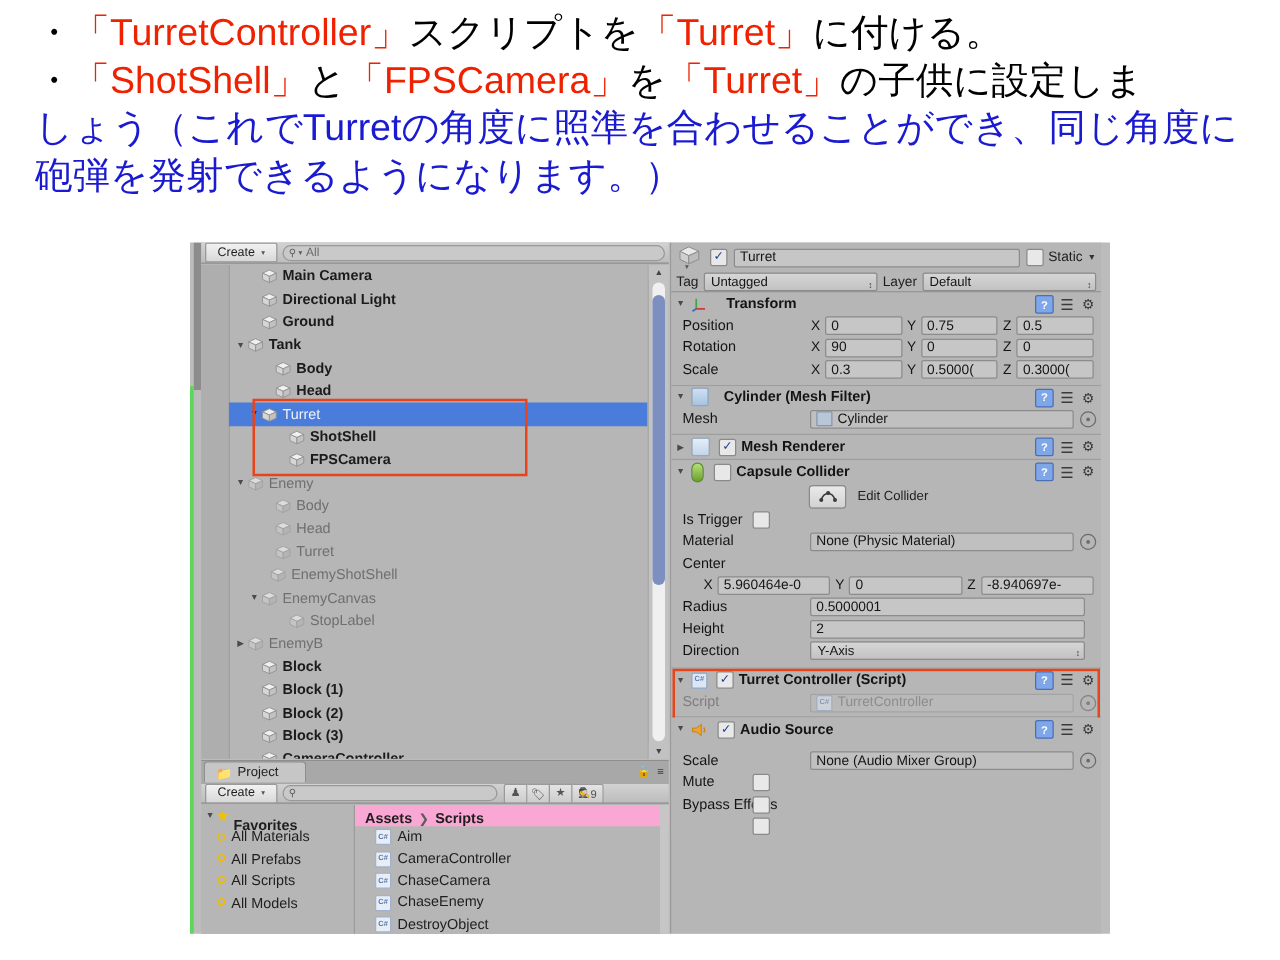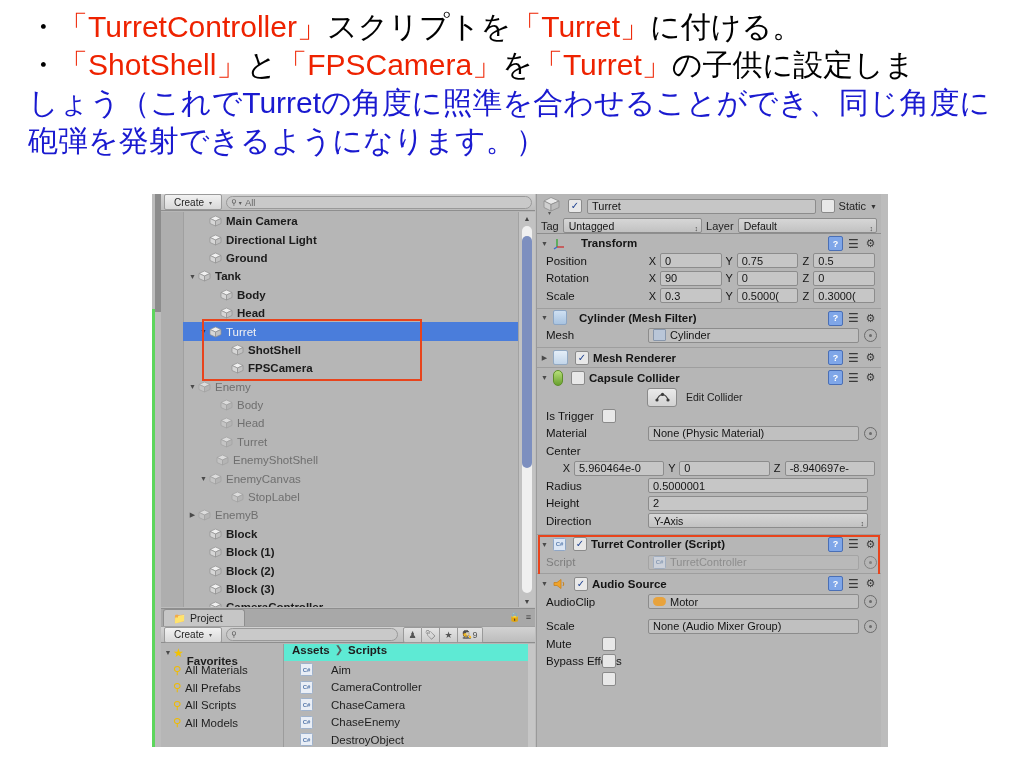--- a/index.html
+++ b/index.html
@@ -88,23 +88,23 @@
   .proj-ic:first-of-type{border-left:1px solid #9a9a9a;border-radius:2px 0 0 2px;}
   .proj-ic:last-of-type{border-radius:0 2px 2px 0;width:24px;}
   #proj-body{position:absolute;left:0;top:35px;right:0;bottom:0;display:flex;}
   #fav-col{width:122px;background:#b6b6b6;border-right:1px solid #9c9c9c;}
   #asset-col{flex:1;background:#b6b6b6;position:relative;}
   .fav-row{height:17.5px;display:flex;align-items:center;font-size:11.5px;padding-left:2px;}
   .fav-row .tw{width:10px;font-size:7px;color:#4a4a4a;text-align:center;}
   .fav-row.bold span.lbl{font-weight:bold;margin-top:16px;}
   .star{color:#f2c200;font-size:12px;margin-right:3px;}
   .magico{color:#f0bb00;font-size:11px;margin:0 4px 0 10px;}
-  .crumb{height:17px;display:flex;align-items:flex-start;gap:5px;font-size:11.5px;font-weight:bold;padding-left:8px;background:#5eead4;}
+  .crumb{height:17px;display:flex;align-items:flex-end;gap:5px;font-size:11.5px;font-weight:bold;padding-left:8px;background:#f9a8d4;}
   .crumb .sep{font-weight:normal;color:#5c5c5c;font-size:10px;}
-  .asset-row{height:17.5px;display:flex;align-items:center;font-size:11.5px;padding-left:16px;gap:18px;}
+  .asset-row{height:17.5px;display:flex;align-items:center;font-size:11.5px;padding-left:16px;gap:5px;}
   .cs-ic{
     width:11px;height:11px;background:#e9eef6;border:1px solid #9fb2cc;border-radius:1.5px;
     font-size:6px;color:#5577aa;display:flex;align-items:center;justify-content:center;font-weight:bold;flex:0 0 11px;
   }
   #proj-scroll{position:absolute;right:0;top:0;width:7px;bottom:0;background:#c6c6c6;}
 
   
   #inspector{position:absolute;left:384px;top:0;width:344px;height:553px;background:#b6b6b6;border-left:1px solid #9a9a9a;overflow:hidden;}
   .insp-head{height:39px;background:#b6b6b6;border-bottom:1px solid #8e8e8e;position:relative;}
   .gobj-row{display:flex;align-items:center;height:20px;padding:2px 4px 0 4px;gap:5px;}
@@ -768,28 +768,20 @@
           <path d="M10 4 Q11.6 6 10 8" stroke="#c8811c" fill="none" stroke-width="1"></path>
         </svg>
         <div class="chk" style="margin-left:3px;">✓</div>
         <span class="comp-title">Audio Source</span>
         <span class="hdr-ic">
           <span class="ic-help">?</span>
           <span class="ic-preset">☰</span>
           <span class="ic-gear">⚙</span>
         </span>
       </div>
-      <div class="prow">
-        <span class="plabel">AudioClip</span>
-        <div class="objfield">
-          <span class="clip-ic"></span>
-          <span>Motor</span>
-        </div>
-        <span class="radio-o"></span>
-      </div>
       <div style="height:7px;"></div>
       <div class="prow">
         <span class="plabel">Scale</span>
         <div class="objfield">
           <span>None (Audio Mixer Group)</span>
         </div>
         <span class="radio-o"></span>
       </div>
       <div class="prow">
         <span class="plabel">Mute</span>

